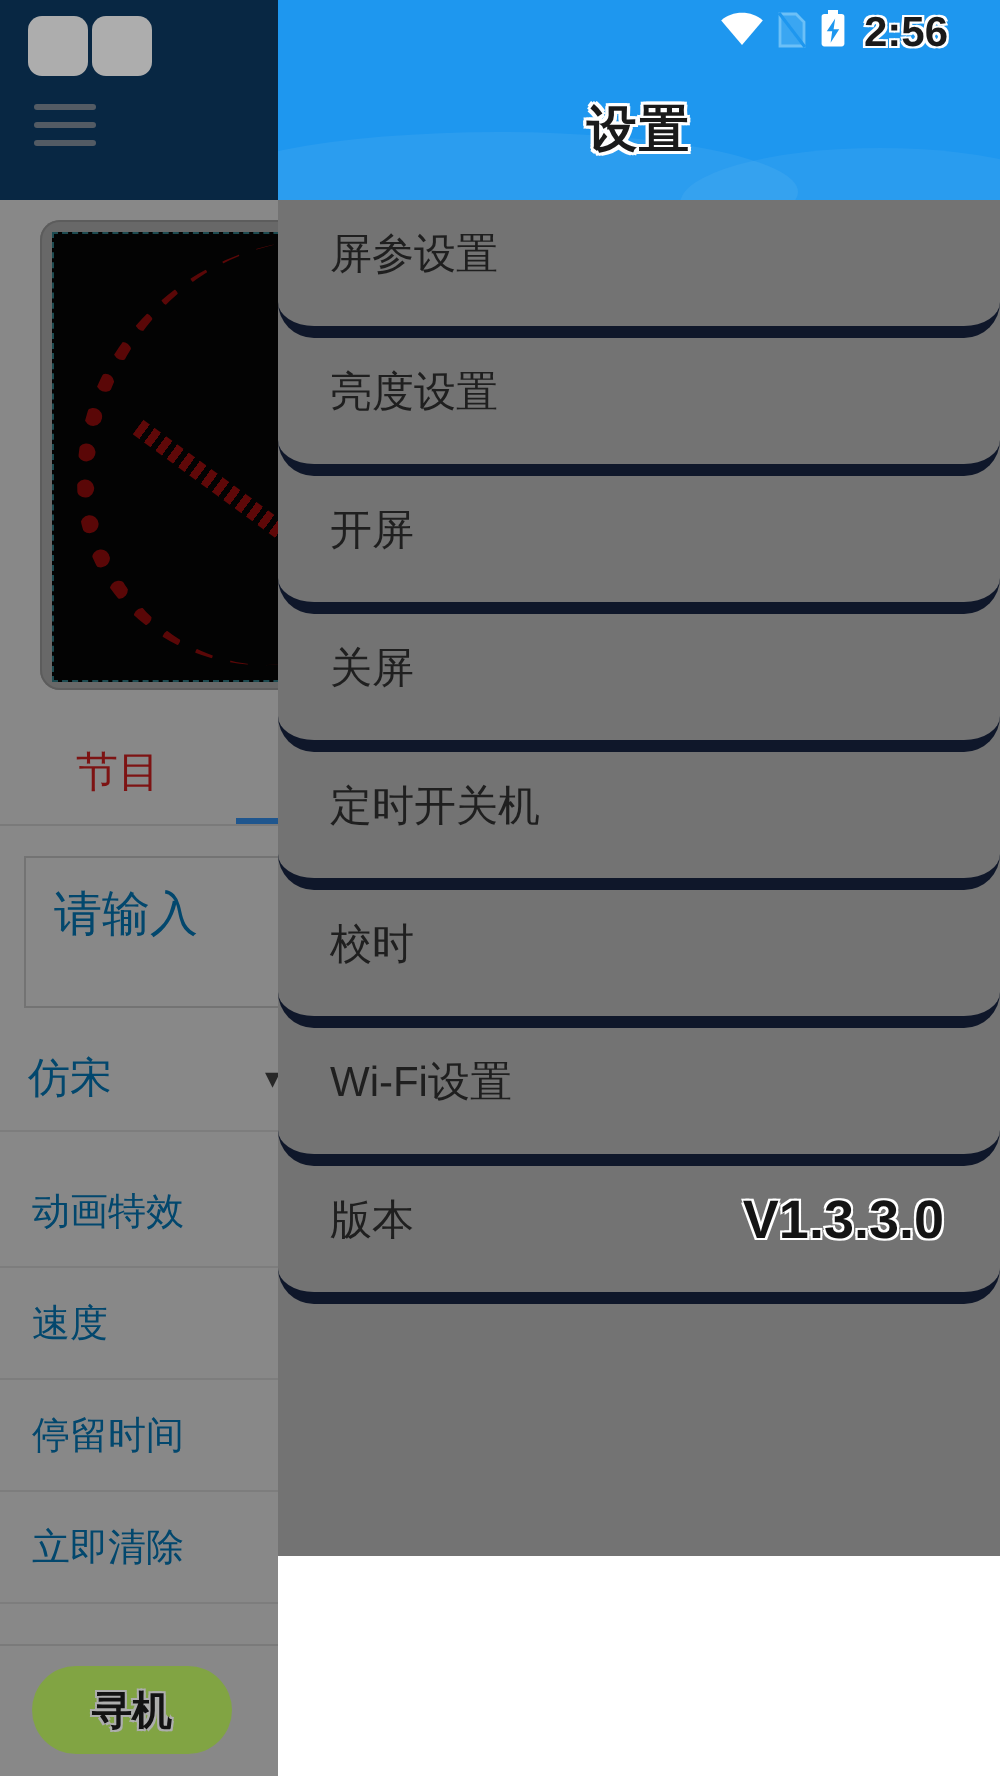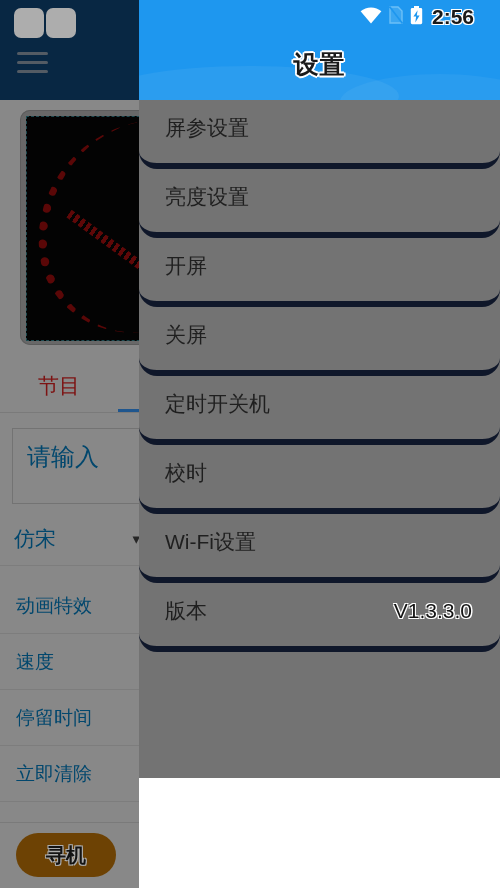--- a/index.html
+++ b/index.html
@@ -159,21 +159,21 @@
     position: absolute;
     left: 0; top: 822px;
     width: 500px; height: 66px;
     border-top: 1px solid #b4b4b4;
   }
   .bg-find-btn {
     position: absolute;
     left: 16px; top: 10px;
     width: 100px; height: 44px;
     border-radius: 22px;
-    background: #a16207;
+    background: #bef264;
     display: flex;
     align-items: center;
     justify-content: center;
   }
   .bg-find-btn span {
     font-size: 20px;
     font-weight: bold;
     color: #1c1c1c;
     text-shadow: -1px -1px 0 #fff, 1px -1px 0 #fff, -1px 1px 0 #fff, 1px 1px 0 #fff;
   }
@@ -271,22 +271,22 @@
     top: 0;
     line-height: 55px;
     font-size: 21px;
     color: #1f1f1f;
   }
   .settings-item .si-value {
     position: absolute;
     right: 28px;
     top: 0;
     line-height: 55px;
-    font-size: 21px;
-    font-weight: normal;
+    font-size: 27px;
+    font-weight: bold;
     color: #141414;
     text-shadow: -1.1px -1.1px 0 #fff, 1.1px -1.1px 0 #fff,
                  -1.1px 1.1px 0 #fff, 1.1px 1.1px 0 #fff;
   }
   .drawer-rest {
     position: absolute;
     left: 0; top: 778px;
     width: 361px; height: 110px;
     background: #ffffff;
   }

